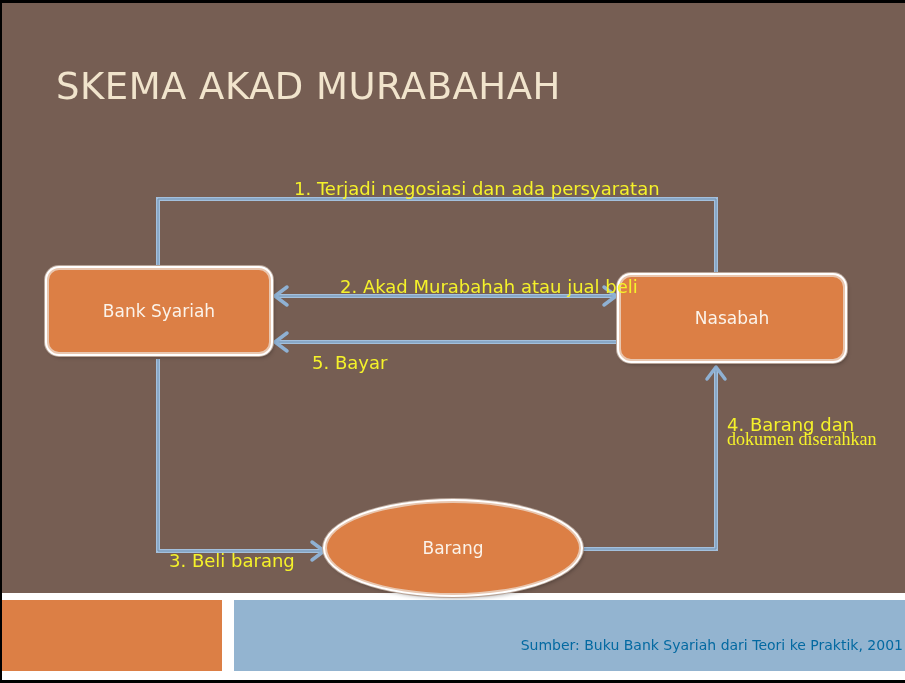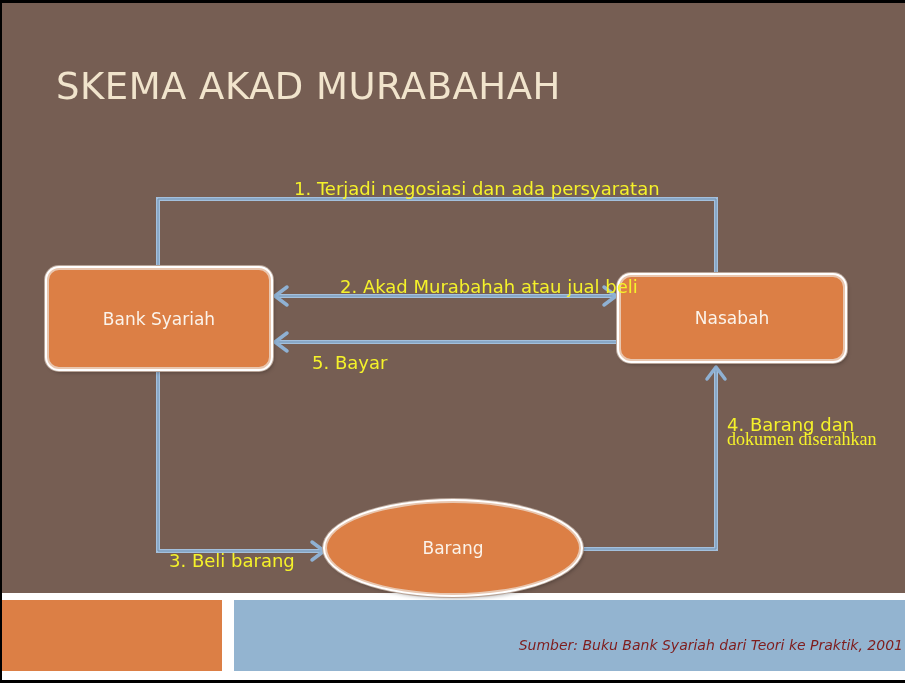--- a/index.html
+++ b/index.html
@@ -7,21 +7,21 @@
   .slide { position: absolute; left: 2px; top: 3px; width: 903px; height: 677px; background: #ffffff; overflow: hidden; padding-left: 36px; }
   .bg { position: absolute; left: 0; top: 0; width: 903px; height: 590px; background: #765e53; }
   .title { position: absolute; left: 54px; top: 62px; font-size: 37px; color: #f1e4cc; letter-spacing: 0.5px; white-space: nowrap; }
   svg.diagram { position: absolute; left: 0; top: 0; }
   .node { position: absolute; display: flex; align-items: center; justify-content: center; color: #fbf3ea; font-size: 17px; box-sizing: border-box; }
   .rect-node { background: #dc7f45; border-radius: 12px; border: 2px solid #e9c7b0; box-shadow: 0 0 0 2px #fff, 0 0 0 3px #b9a598, 2px 3px 4px rgba(0,0,0,0.35); }
   .ellipse-node { background: #dc7f45; border-radius: 50%; border: 2px solid #e9c7b0; box-shadow: 0 0 0 2px #fff, 0 0 0 3px #b9a598, 2px 3px 4px rgba(0,0,0,0.35); }
   .lbl { position: absolute; color: #f5f22a; font-size: 18px; white-space: nowrap; line-height: 1.5; }
   .footer-orange { position: absolute; left: 0; top: 597px; width: 220px; height: 71px; background: #dc7f45; }
   .footer-blue { position: absolute; left: 232px; top: 597px; width: 671px; height: 71px; background: #93b4d0; }
-  .source { position: absolute; right: 38px; top: 634px; font-size: 14px; font-style: italic; color: #7f1d1d; white-space: nowrap; }
+  .source { position: absolute; right: 38px; top: 634px; font-size: 14px; color: #0369a1; white-space: nowrap; }
 </style>
 </head>
 <body>
 
 <div class="slide">
   <div class="bg"></div>
   <div class="title">SKEMA AKAD MURABAHAH</div>
 
   <svg class="diagram" width="903" height="677">
     <defs>
@@ -54,21 +54,21 @@
       <path d="M310,539 L322,548 L310,557" fill="none" stroke="#8fb1d3" stroke-width="3.5" stroke-linecap="round" stroke-linejoin="round"></path>
     </g>
 
     <g>
       <polyline points="580,546 714,546 714,366" fill="none" stroke="#a3c0dd" stroke-width="4"></polyline>
       <polyline points="580,546 714,546 714,366" fill="none" stroke="#6f8fb0" stroke-width="1"></polyline>
       <path d="M705,376 L714,364 L723,376" fill="none" stroke="#8fb1d3" stroke-width="3.5" stroke-linecap="round" stroke-linejoin="round"></path>
     </g>
   </svg>
 
-  <div class="node rect-node" style="left:45px; top:265px; width:224px; height:101px;">
+  <div class="node rect-node" style="left:45px; top:265px; width:224px; height:86px;">
     <span>Bank Syariah</span>
   </div>
   <div class="node rect-node" style="left:617px; top:272px; width:226px; height:86px;">
     <span>Nasabah</span>
   </div>
   <div class="node ellipse-node" style="left:323px; top:498px; width:256px; height:94px;">
     <span>Barang</span>
   </div>
 
   <div class="lbl" style="left:292px; top:172px;">1. Terjadi negosiasi dan ada persyaratan</div>

